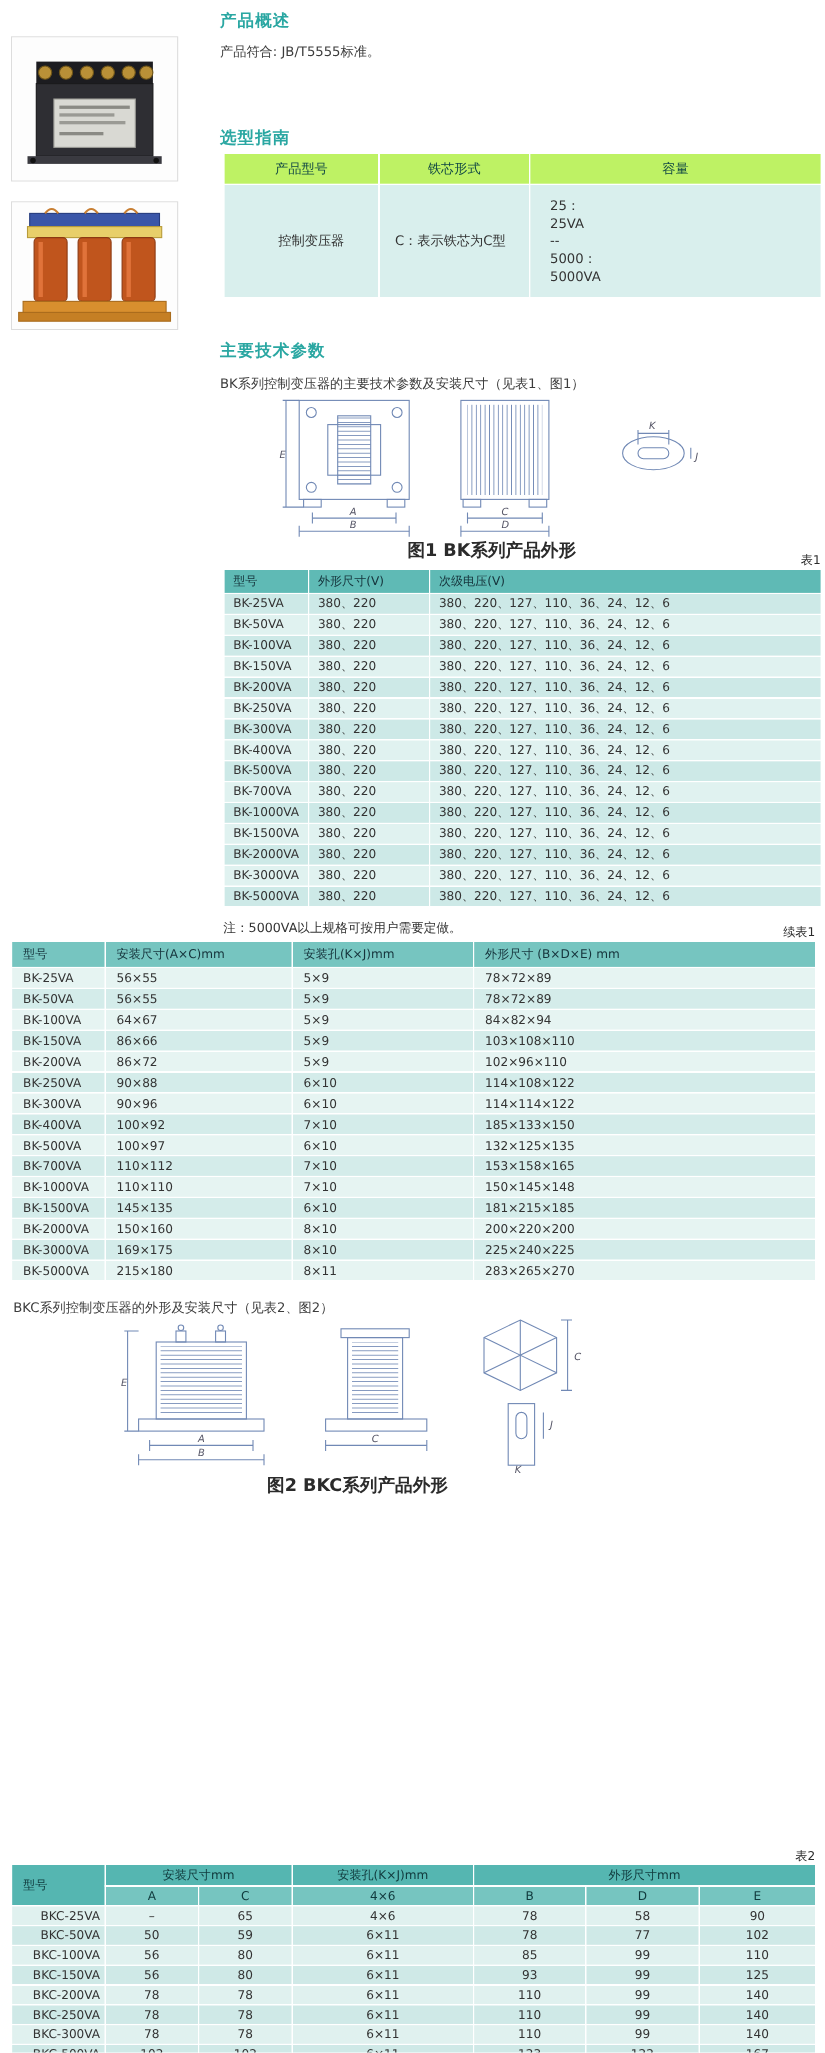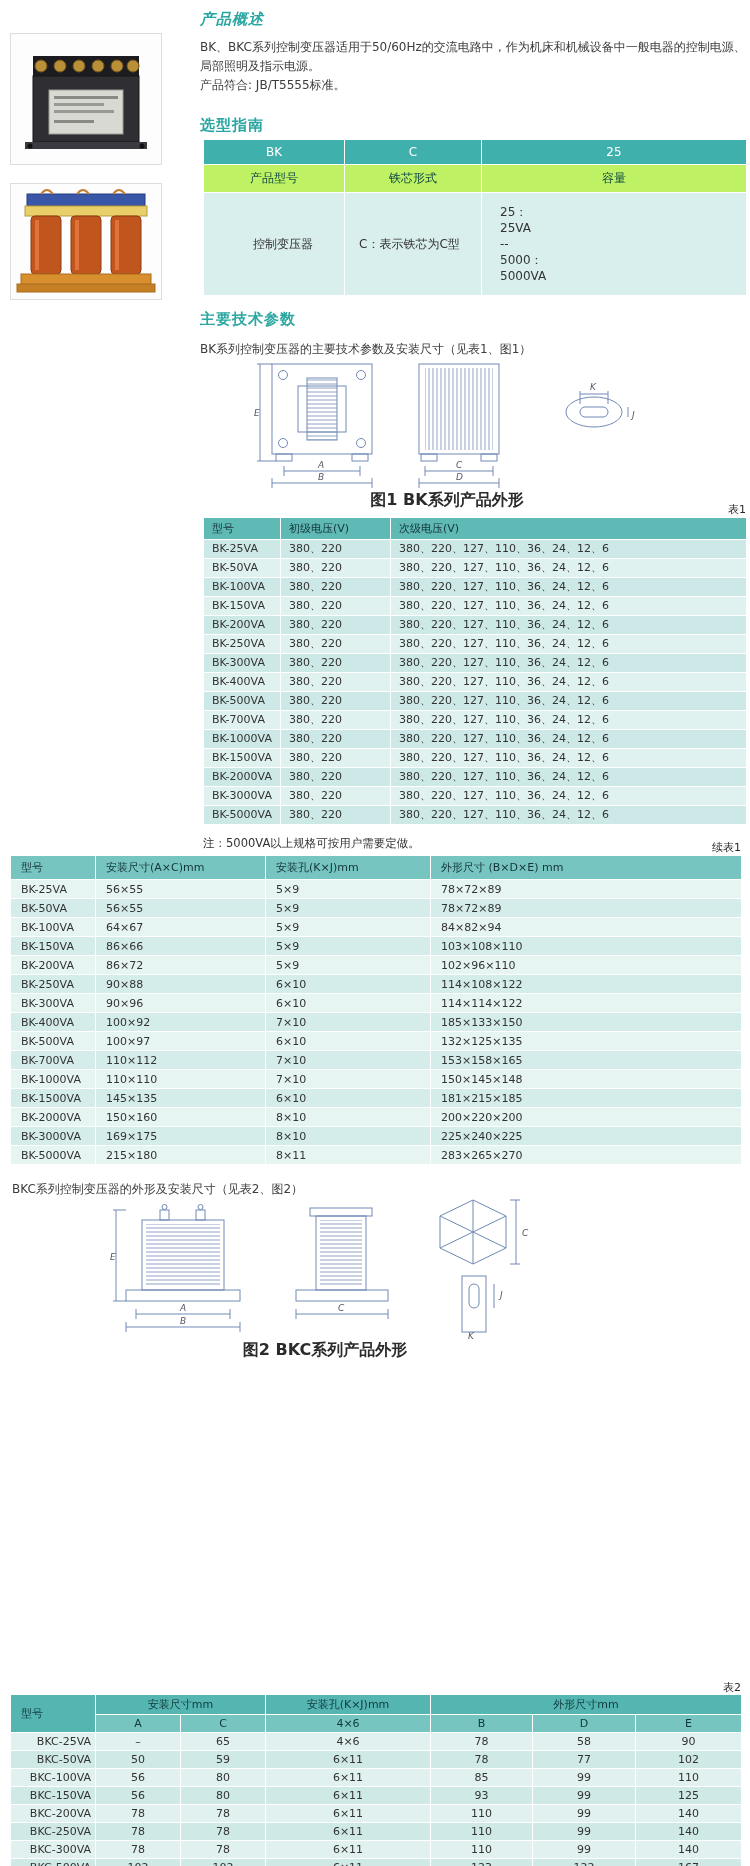--- a/index.html
+++ b/index.html
@@ -76,40 +76,34 @@
     <rect x="60" y="32" width="30" height="58" rx="4" fill="#c0551d" stroke="#8c3a12"></rect>
     <rect x="100" y="32" width="30" height="58" rx="4" fill="#c0551d" stroke="#8c3a12"></rect>
     <rect x="24" y="36" width="4" height="50" fill="#e0733a"></rect>
     <rect x="64" y="36" width="4" height="50" fill="#e0733a"></rect>
     <rect x="104" y="36" width="4" height="50" fill="#e0733a"></rect>
     <rect x="10" y="90" width="130" height="12" fill="#d88f2e" stroke="#a96c1d"></rect>
     <rect x="6" y="100" width="138" height="8" fill="#c57f24" stroke="#a96c1d"></rect>
   </svg>
 </div>
 
-<h2 class="sec-title" style="left:200px;top:10px;font-style:italic;">产品概述</h2>
+<h2 class="sec-title" style="left:200px;top:10px;">产品概述</h2>
 <div class="txt" style="left:200px;top:38px;width:546px;">
-  <div style="white-space:normal;">BK、BKC系列控制变压器适用于50/60Hz的交流电路中，作为机床和机械设备中一般电器的控制电源、局部照明及指示电源。</div>
   <div>产品符合: JB/T5555标准。</div>
 </div>
 
 <h2 class="sec-title" style="left:200px;top:116px;">选型指南</h2>
 <div class="abs" style="left:203px;top:139px;width:543px;">
   <table class="sel">
     <colgroup>
         <col style="width:141px">
         <col style="width:137px">
         <col style="width:265px">
       </colgroup>
     <thead>
-      <tr>
-        <th>BK</th>
-        <th>C</th>
-        <th>25</th>
-      </tr>
       <tr class="sub">
         <th>产品型号</th>
         <th>铁芯形式</th>
         <th>容量</th>
       </tr>
     </thead>
     <tbody>
       <tr>
         <td class="c1">控制变压器</td>
         <td class="c2">C：表示铁芯为C型</td>
@@ -196,21 +190,21 @@
 <div class="abs" style="left:203px;top:517px;width:543px;">
   <table class="t1">
     <colgroup>
         <col style="width:77px">
         <col style="width:110px">
         <col style="width:356px">
       </colgroup>
     <thead>
       <tr>
         <th>型号</th>
-        <th>初级电压(V)</th>
+        <th>外形尺寸(V)</th>
         <th>次级电压(V)</th>
       </tr>
     </thead>
     <tbody>
         <tr>
           <td>BK-25VA</td>
           <td>380、220</td>
           <td>380、220、127、110、36、24、12、6</td>
         </tr>
         <tr>

